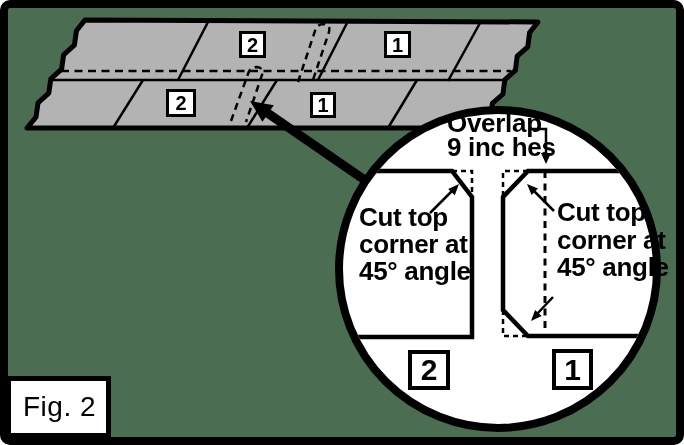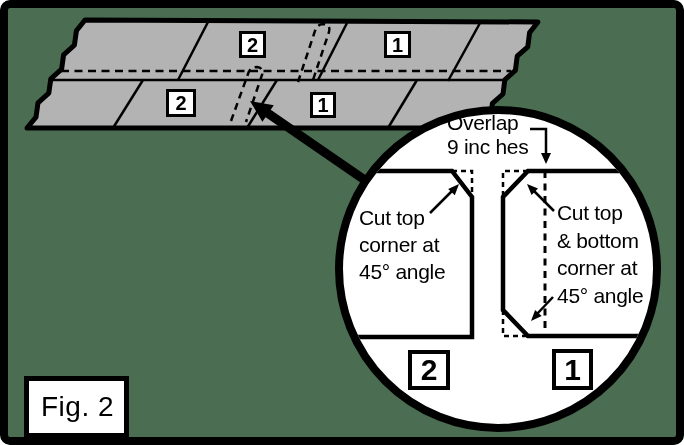--- a/index.html
+++ b/index.html
@@ -17,28 +17,28 @@
     position:absolute;z-index:10;background:#fff;border:3px solid #000;
     box-sizing:border-box;display:flex;align-items:center;justify-content:center;
     font-size:20px;font-weight:600;line-height:1;
   }
   .cbox{
     position:absolute;z-index:10;background:#fff;border:4px solid #000;
     box-sizing:border-box;display:flex;align-items:center;justify-content:center;
     font-size:30px;font-weight:600;line-height:1;
   }
   .note{
-    position:absolute;z-index:10;font-size:21px;line-height:26px;
-    white-space:nowrap;letter-spacing:-0.3px;font-weight:400;
+    position:absolute;z-index:10;font-size:26px;line-height:26px;
+    white-space:nowrap;letter-spacing:-0.3px;font-weight:700;
   }
   #overlap-note{left:447px;top:111px;line-height:24px;}
   #left-note{left:359px;top:204px;line-height:27px;}
   #right-note{left:557px;top:199px;line-height:27.5px;}
   #fig-box{
-    position:absolute;left:24px;top:376px;width:105px;height:62px;z-index:40;
+    position:absolute;left:6px;top:376px;width:105px;height:62px;z-index:40;
     background:#fff;border:5px solid #000;box-sizing:border-box;
     display:flex;align-items:center;padding-left:12px;
     font-size:28px;letter-spacing:0.5px;
   }
 </style>
 </head>
 <body>
 
 <div id="stage">
 
@@ -124,21 +124,20 @@
     <div>Overlap</div>
     <div>9 inc hes</div>
   </div>
   <div class="note" id="left-note">
     <div>Cut top</div>
     <div>corner at</div>
     <div>45° angle</div>
   </div>
   <div class="note" id="right-note">
     <div>Cut top</div>
-    <div>&amp; bottom</div>
     <div>corner at</div>
     <div>45° angle</div>
   </div>
 
   <div class="cbox" style="left:408px;top:350px;width:42px;height:40px;">
     <span>2</span>
   </div>
   <div class="cbox" style="left:552px;top:349px;width:41px;height:41px;">
     <span>1</span>
   </div>

